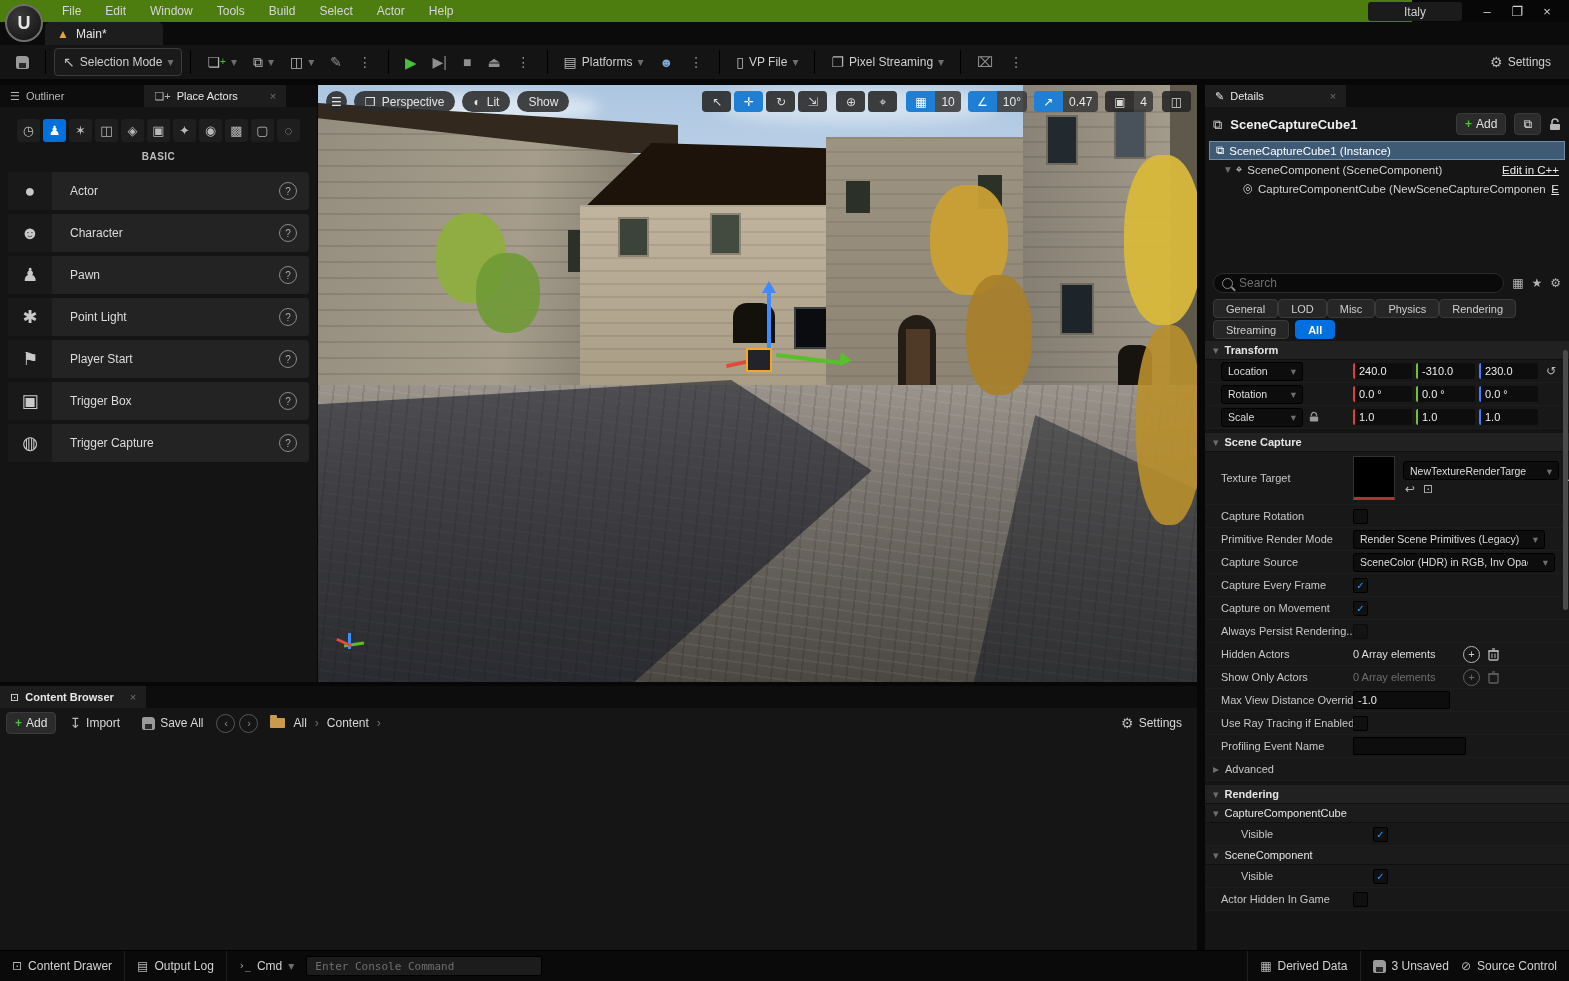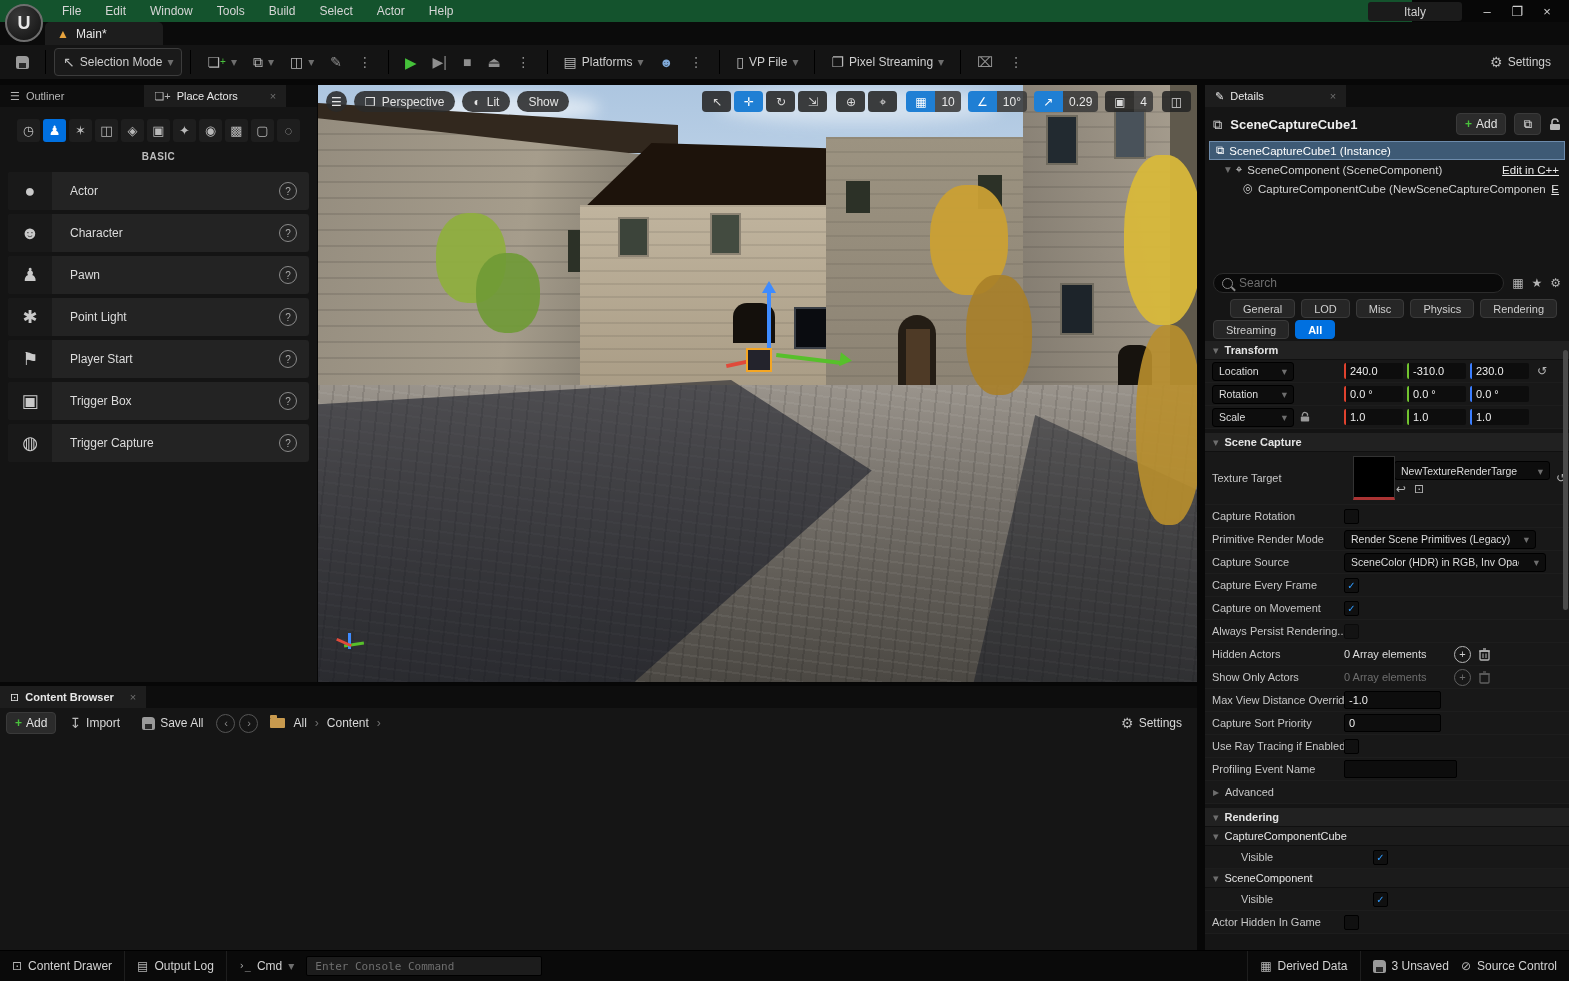--- a/index.html
+++ b/index.html
@@ -3,21 +3,21 @@
 <meta charset="utf-8">
 <style>
   html,body{margin:0;padding:0;background:#070707;width:1569px;height:981px;overflow:hidden;
     font-family:"Liberation Sans","DejaVu Sans",sans-serif;color:#cfcfcf;font-size:12px;
     -webkit-font-smoothing:antialiased;}
   .abs{position:absolute}
   .row{display:flex;align-items:center}
   .ic{font-style:normal;display:inline-flex;align-items:center;justify-content:center;line-height:1}
   .dim{color:#6e6e6e}
   
-  #menubar{left:0;top:0;width:1412px;height:22px;background:#14532d;display:flex;align-items:center}
+  #menubar{left:0;top:0;width:1412px;height:22px;background:#4d7c0f;display:flex;align-items:center}
   #logo{left:5px;top:4px;width:34px;height:34px;border-radius:50%;background:radial-gradient(circle at 35% 30%,#3a3a3a,#101010);border:2px solid #6e6e6e;color:#e8e8e8;font-size:18px;font-weight:bold;display:flex;align-items:center;justify-content:center;z-index:5}
   .menu-item{padding:0 12px;height:22px;display:flex;align-items:center;color:#d6d6d6;font-size:12px}
   #proj-pill{left:1368px;top:2px;width:94px;height:19px;background:#1b1b1b;border-radius:3px;display:flex;align-items:center;justify-content:center;color:#cfcfcf}
   .winbtn{width:30px;height:20px;display:flex;align-items:center;justify-content:center;color:#cfcfcf;font-size:13px}
   #tabrow{left:0;top:22px;width:1569px;height:23px;background:#0b0b0b}
   #main-tab{left:45px;top:0;width:118px;height:23px;background:#1d1d1d;border-radius:5px 5px 0 0;display:flex;align-items:center;gap:7px;padding-left:12px;box-sizing:border-box}
   #main-tab .mt-ic{color:#e8a33d;font-size:12px}
   
   #toolbar{left:0;top:45px;width:1569px;height:37px;background:#141414;display:flex;align-items:center;border-bottom:3px solid #070707;box-sizing:border-box}
   .tb-sep{width:1px;height:24px;background:#000;margin:0 8px}
@@ -55,21 +55,21 @@
   #det-head{display:flex;align-items:center;gap:8px;padding:6px 8px 4px 8px}
   #det-head .name{font-size:13px;font-weight:bold;color:#efefef;flex:1}
   .sm-btn{background:#2b2b2b;border:1px solid #3a3a3a;border-radius:4px;height:20px;display:flex;align-items:center;gap:4px;padding:0 8px;color:#e2e2e2}
   .tree-row{height:19px;display:flex;align-items:center;gap:5px;font-size:11.5px;color:#d2d2d2;padding:0 6px}
   .tree-row.sel{background:#3e5a75;border:1px solid #6d8bab;box-sizing:border-box;color:#fff}
   .link{color:#e8e8e8;text-decoration:underline}
   .chip{background:#262626;border:1px solid #3a3a3a;border-radius:4px;height:17px;display:flex;align-items:center;padding:0 12px;font-size:11px;color:#cfcfcf}
   .chip.sel{background:#0070e0;border-color:#0070e0;color:#fff;font-weight:bold}
   .sec-head{height:18px;background:#212121;display:flex;align-items:center;gap:6px;padding-left:8px;font-size:11px;font-weight:bold;color:#e4e4e4;border-bottom:1px solid #101010}
   .drow{height:22px;display:flex;align-items:center;border-bottom:1px solid #1d1d1d;background:#181818}
-  .dlabel{width:132px;padding-left:7px;font-size:11px;color:#c6c6c6;flex:none;white-space:nowrap;overflow:hidden}
+  .dlabel{width:132px;padding-left:16px;font-size:11px;color:#c6c6c6;flex:none;white-space:nowrap;overflow:hidden}
   .dlabel.ind{padding-left:36px}
   .numf{display:flex;align-items:center;height:16px;background:#0d0d0d;border-radius:2px;padding:0 5px 0 4px;font-size:11px;color:#eee;margin-right:4px}
   .bx{border-left:2px solid #e0422e}.by{border-left:2px solid #71c32f}.bz{border-left:2px solid #3b7eff}
   .ddown{display:flex;align-items:center;gap:5px;height:17px;background:#0d0d0d;border:1px solid #000;border-radius:3px;padding:0 6px;font-size:10.5px;color:#ddd}
   .cb{width:13px;height:13px;background:#101010;border:1px solid #000;border-radius:2px;display:flex;align-items:center;justify-content:center;font-size:10px;color:#2f9bff;font-weight:bold}
   .lockbtn{color:#b5b5b5;font-size:12px}
   .seg{background:#0d0d0d;border-radius:3px;display:flex;height:18px;align-items:center}
   .seg span{padding:0 10px;font-size:11px;color:#cfcfcf}
   .seg .on{background:#c8c8c8;color:#151515;border-radius:3px;height:18px;display:flex;align-items:center;font-weight:bold}
   .circ-ic{width:15px;height:15px;border:1px solid #b5b5b5;border-radius:50%;display:flex;align-items:center;justify-content:center;color:#cfcfcf;font-size:11px}
@@ -351,21 +351,21 @@
     <span class="row" style="margin-left:6px">
       <span class="vpr-btn on" style="border-radius:4px 0 0 4px">▦</span>
       <span class="vpr-val">10</span>
     </span>
     <span class="row" style="margin-left:4px">
       <span class="vpr-btn on" style="border-radius:4px 0 0 4px">∠</span>
       <span class="vpr-val">10°</span>
     </span>
     <span class="row" style="margin-left:4px">
       <span class="vpr-btn on" style="border-radius:4px 0 0 4px">↗</span>
-      <span class="vpr-val">0.29</span>
+      <span class="vpr-val">0.47</span>
     </span>
     <span class="row" style="margin-left:4px">
       <span class="vpr-btn" style="border-radius:4px 0 0 4px">▣</span>
       <span class="vpr-val">4</span>
     </span>
     <span class="vpr-btn" style="margin-left:6px">◫</span>
   </div>
 </div>
 
 <div id="details" class="abs">
@@ -412,21 +412,21 @@
   </div>
   <div class="row" style="position:absolute;left:8px;top:188px;right:8px;gap:8px">
     <div class="searchbox" style="flex:1">
       <span class="mag"></span>
       <span>Search</span>
     </div>
     <span class="ic" style="color:#b5b5b5">▦</span>
     <span class="ic" style="color:#b5b5b5">★</span>
     <span class="ic" style="color:#b5b5b5">⚙</span>
   </div>
-  <div class="row" style="position:absolute;left:25px;top:214px;gap:6px">
+  <div class="row" style="position:absolute;left:8px;top:214px;">
     <span class="chip">General</span>
     <span class="chip">LOD</span>
     <span class="chip">Misc</span>
     <span class="chip">Physics</span>
     <span class="chip">Rendering</span>
   </div>
   <div class="row" style="position:absolute;left:8px;top:235px;gap:6px">
     <span class="chip">Streaming</span>
     <span class="chip sel">All</span>
   </div>
@@ -542,24 +542,20 @@
           <svg width="11" height="13" viewBox="0 0 11 13">
             <rect x="1" y="3" width="9" height="9" rx="1" fill="none" stroke="#b5b5b5" stroke-width="1.3"></rect>
             <line x1="0" y1="3" x2="11" y2="3" stroke="#b5b5b5" stroke-width="1.3"></line>
             <line x1="4" y1="1" x2="7" y2="1" stroke="#b5b5b5" stroke-width="1.3"></line>
           </svg>
         </span>
     </div>
     <div class="drow">
       <span class="dlabel">Max View Distance Override</span>
       <span class="numf" style="width:86px;border:1px solid #000">-1.0</span>
-    </div>
-    <div class="drow">
-      <span class="dlabel">Capture Sort Priority</span>
-      <span class="numf" style="width:86px;border:1px solid #000">0</span>
     </div>
     <div class="drow">
       <span class="dlabel">Use Ray Tracing if Enabled</span>
       <span class="cb"></span>
     </div>
     <div class="drow">
       <span class="dlabel">Profiling Event Name</span>
       <span class="numf" style="width:102px;border:1px solid #000"></span>
     </div>
     <div class="drow">

